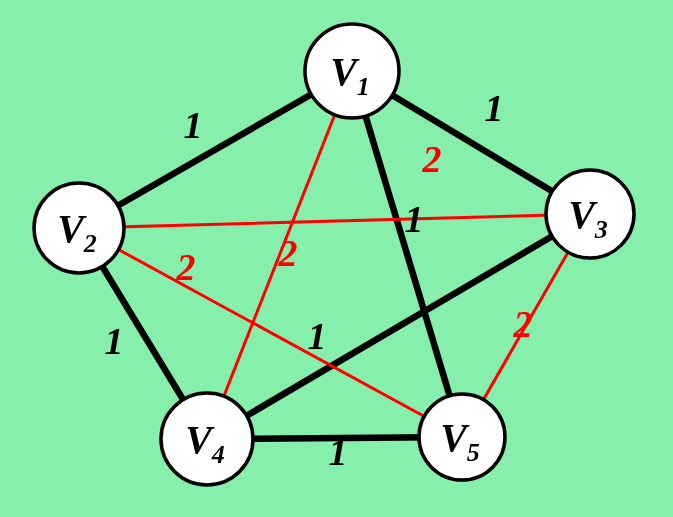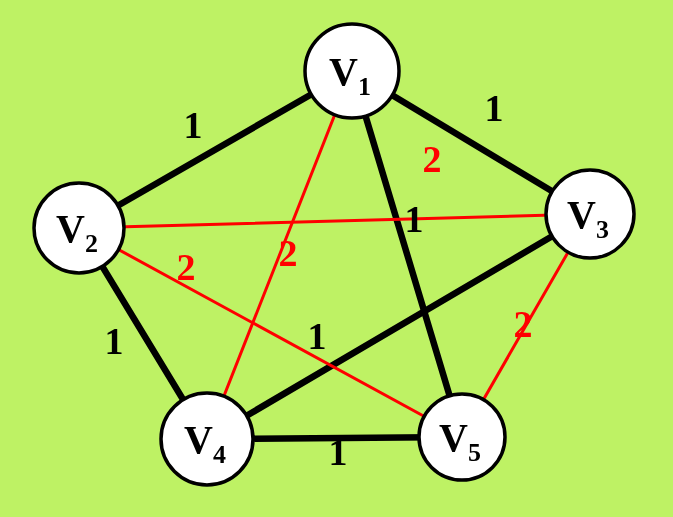--- a/index.html
+++ b/index.html
@@ -39,21 +39,21 @@
   .weight-label {
     font-family: "Liberation Serif", serif;
     font-weight: bold;
     font-size: 38px;
     text-anchor: middle;
   }
 </style>
 </head>
 <body>
 
-<div class="stage" id="stage" style="background: #bef264;">
+<div class="stage" id="stage" style="background: #86efac; font-style: italic;">
   <svg id="graph-svg" width="673" height="517" viewBox="0 0 673 517" xmlns="http://www.w3.org/2000/svg">
       <line x1="352" y1="71" x2="79" y2="228" stroke="#000000" stroke-width="6.5" class="edge-line"></line>
       <line x1="352" y1="71" x2="590" y2="214" stroke="#000000" stroke-width="6.5" class="edge-line"></line>
       <line x1="352" y1="71" x2="462" y2="437" stroke="#000000" stroke-width="6.5" class="edge-line"></line>
       <line x1="79" y1="228" x2="207" y2="439" stroke="#000000" stroke-width="6.5" class="edge-line"></line>
       <line x1="590" y1="214" x2="207" y2="439" stroke="#000000" stroke-width="6.5" class="edge-line"></line>
       <line x1="207" y1="439" x2="462" y2="437" stroke="#000000" stroke-width="6.5" class="edge-line"></line>
       <line x1="79" y1="228" x2="590" y2="214" stroke="#FF0000" stroke-width="3" class="edge-line"></line>
       <line x1="352" y1="71" x2="207" y2="439" stroke="#FF0000" stroke-width="3" class="edge-line"></line>
       <line x1="79" y1="228" x2="462" y2="437" stroke="#FF0000" stroke-width="3" class="edge-line"></line>

